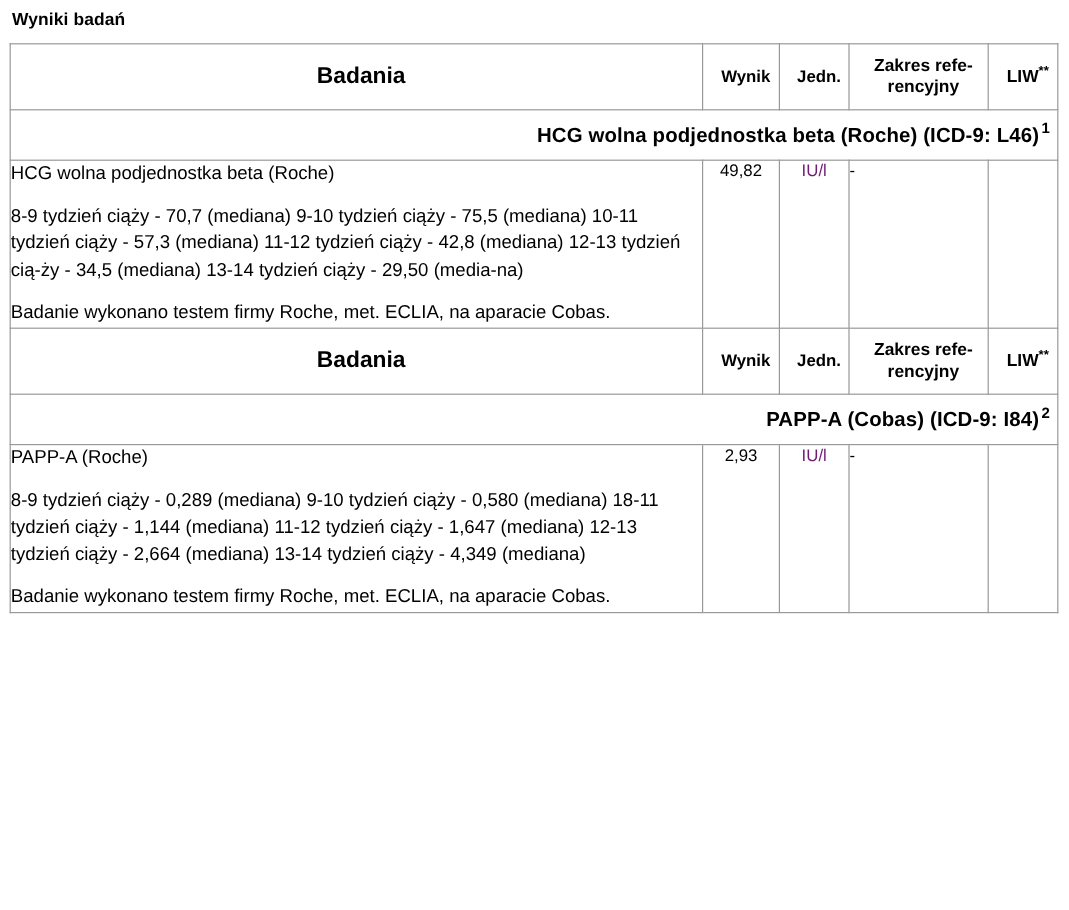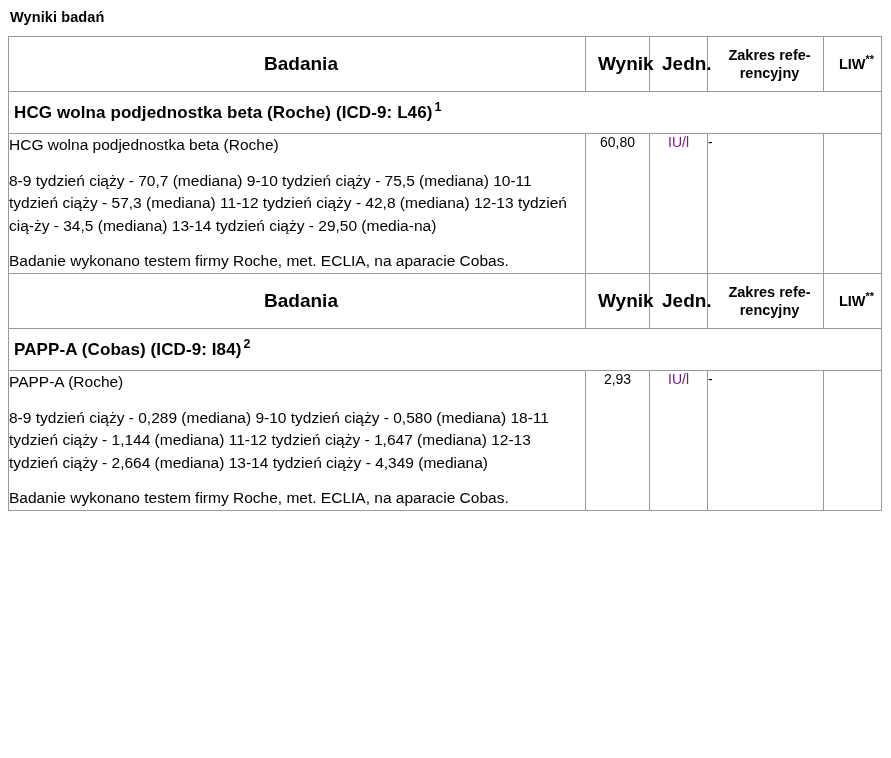--- a/index.html
+++ b/index.html
@@ -50,39 +50,40 @@
     text-align: center;
     font-weight: bold;
     vertical-align: middle;
     padding: 9px 4px 9px 12px;
     line-height: 1.25;
   }
   th.h-name {
     font-size: 19px;
   }
   th.h-small {
-    font-size: 19px;
+    font-size: 14px;
   }
   th.h-range {
     font-size: 14.5px;
     padding-left: 6px;
     padding-right: 6px;
   }
   th.h-liw {
     font-size: 14.5px;
   }
   sup.stars {
     font-size: 11px;
     vertical-align: super;
     line-height: 0;
   }
 
   
   tr.group-row td {
     padding: 10px 6px 10px 5px;
+    text-align: right;
   }
   .group-title {
     font-size: 17px;
     font-weight: bold;
     line-height: 1.25;
     letter-spacing: 0.1px;
   }
   .group-title sup {
     font-size: 12.5px;
     font-weight: bold;
@@ -164,21 +165,21 @@
           </div>
         </td>
       </tr>
 
       <tr>
         <td class="desc">
           <p>HCG wolna podjednostka beta (Roche)</p>
           <p>8-9 tydzień ciąży - 70,7 (mediana) 9-10 tydzień ciąży - 75,5 (mediana) 10-11 tydzień ciąży - 57,3 (mediana) 11-12 tydzień ciąży - 42,8 (mediana) 12-13 tydzień cią-ży - 34,5 (mediana) 13-14 tydzień ciąży - 29,50 (media-na)</p>
           <p>Badanie wykonano testem firmy Roche, met. ECLIA, na aparacie Cobas.</p>
         </td>
-        <td class="val">60,80</td>
+        <td class="val">49,82</td>
         <td class="unit">IU/l</td>
         <td class="range">-</td>
         <td class="liw"></td>
       </tr>
 
       <tr class="head-row">
         <th class="h-name">Badania</th>
         <th class="h-small">Wynik</th>
         <th class="h-small">Jedn.</th>
         <th class="h-range">

